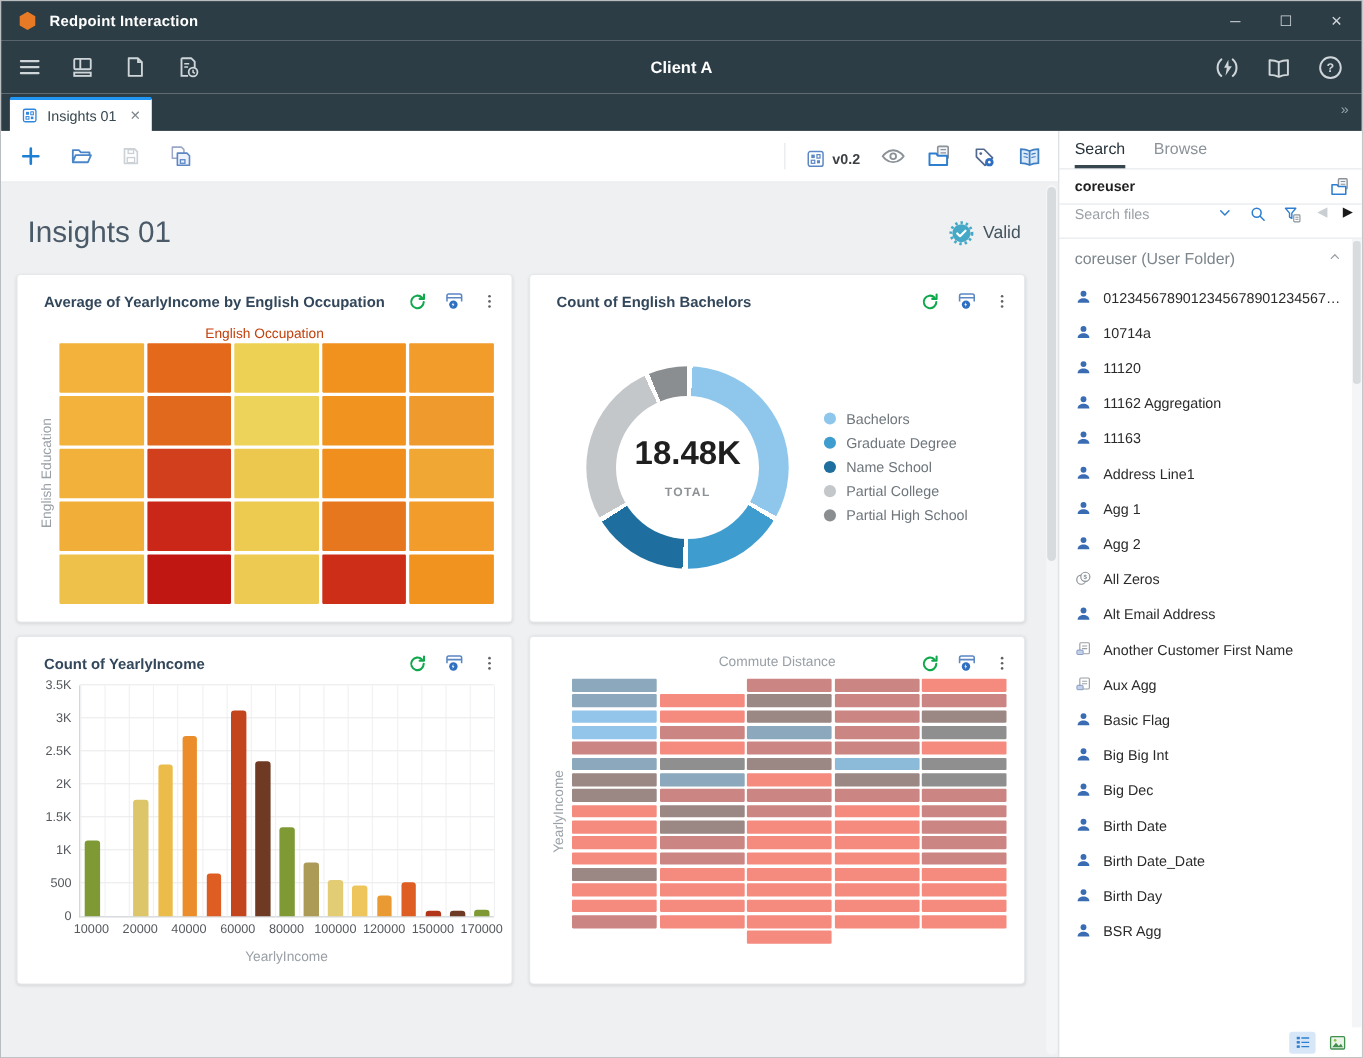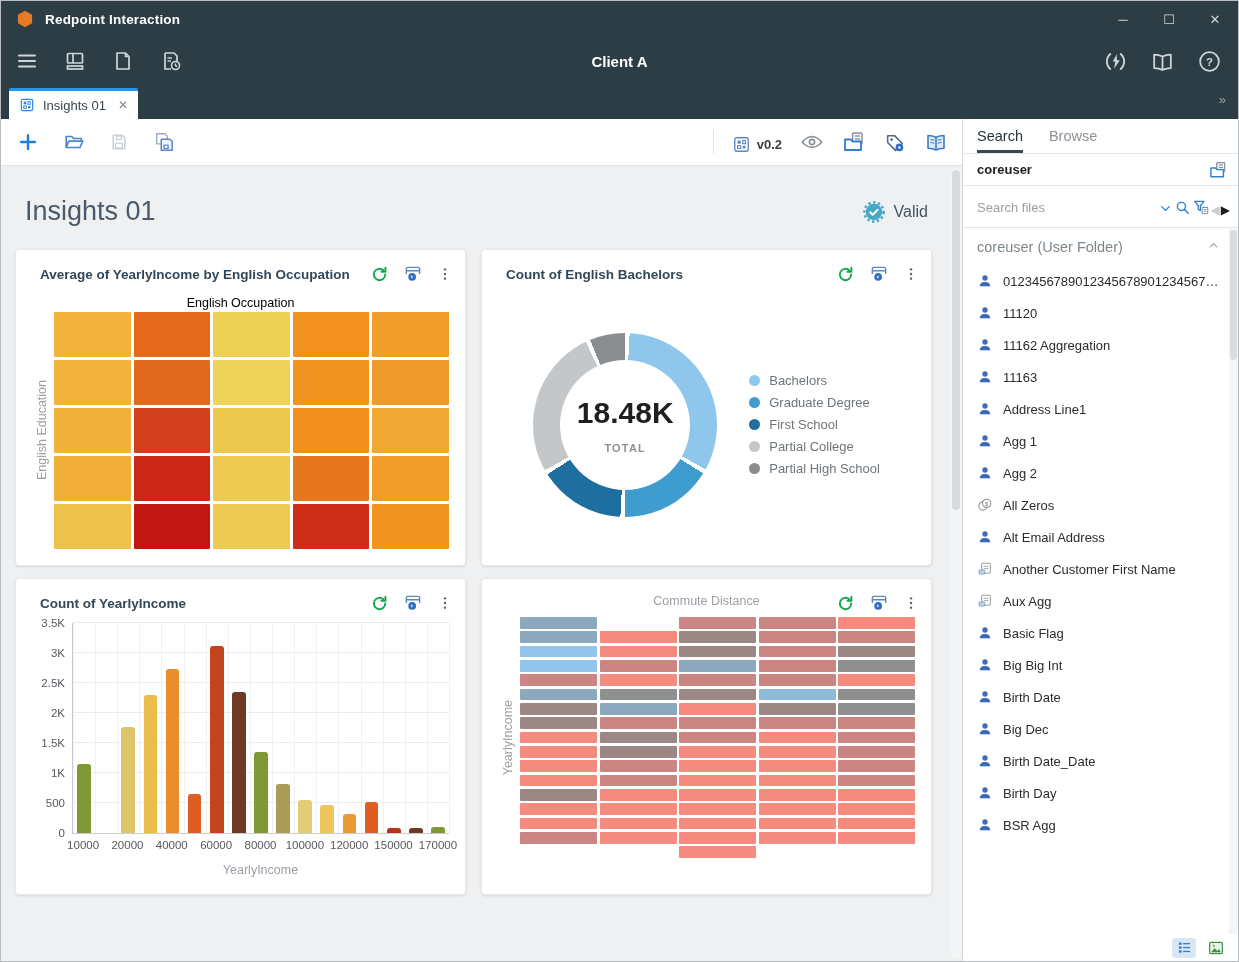--- a/index.html
+++ b/index.html
@@ -35,21 +35,21 @@
   .ct-thumb{position:absolute;top:2px;left:1px;width:8px;height:340px;background:#d8dbde;border-radius:4px;}
   .page-head{display:flex;align-items:center;padding:30px 34px 22px 24px;}
   .page-title{font-size:27px;color:#4b5a68;}
   .valid{margin-left:auto;display:flex;align-items:center;gap:8px;font-size:16px;color:#44545e;}
   .cards{display:grid;grid-template-columns:1fr 1fr;gap:12px 15px;margin:0 30px 0 14px;}
   .card{position:relative;height:315px;background:#fff;border:1px solid #e6e9eb;border-radius:4px;box-shadow:0 1px 3px rgba(0,0,0,.10);overflow:hidden;}
   .card-head{height:32px;display:flex;align-items:center;padding:8px 12px 0 24px;}
   .card-title{font-size:13.5px;font-weight:700;color:#33475b;}
   .chd-icons{display:flex;align-items:center;gap:14px;margin-left:auto;}
   
-  .hm-top{text-align:center;color:#000000;font-size:12.5px;margin-top:6px;}
+  .hm-top{text-align:center;color:#c2410c;font-size:12.5px;margin-top:6px;}
   .hm-body{position:absolute;left:14px;right:16px;top:62px;bottom:16px;display:flex;}
   .hm-ylab{width:24px;display:flex;align-items:center;justify-content:center;}
   .vert{writing-mode:vertical-rl;transform:rotate(180deg);color:#9aa0a6;font-size:12.5px;white-space:nowrap;}
   .hm-grid{flex:1;display:grid;grid-template-columns:repeat(5,1fr);grid-template-rows:repeat(5,1fr);gap:3px;}
   .hm-cell{border-radius:1px;}
   
   .dn-body{position:absolute;top:42px;left:0;right:0;bottom:8px;display:flex;align-items:center;justify-content:center;gap:32px;}
   .donut{width:184px;height:184px;border-radius:50%;position:relative;flex:none;}
   .donut::after{content:"";position:absolute;inset:27px;background:#fff;border-radius:50%;}
   .dn-center{position:absolute;inset:0;display:flex;flex-direction:column;align-items:center;justify-content:center;z-index:1;}
@@ -73,21 +73,21 @@
   .mo-grid{flex:1;display:grid;grid-template-columns:repeat(5,1fr);grid-auto-rows:1fr;gap:2.5px;}
   .mo-cell{border-radius:1px;}
   
   .sidebar{flex:1;background:#fff;border-left:1px solid #d7dbde;display:flex;flex-direction:column;min-width:0;}
   .sb-tabs{height:34px;border-bottom:1px solid #e4e7e9;display:flex;align-items:stretch;padding-left:14px;gap:26px;flex:none;}
   .sb-tab{display:flex;align-items:center;font-size:14.5px;color:#8b9298;position:relative;}
   .sb-tab.active{color:#28343b;}
   .sb-tab.active::after{content:"";position:absolute;left:0;right:0;bottom:0;height:3px;background:#37474f;}
   .sb-field1{height:31px;border-bottom:1px solid #e4e7e9;display:flex;align-items:center;padding:0 10px 0 12px;flex:none;gap:6px;}
   .sb-field1 input{border:none;outline:none;flex:1;min-width:0;font-size:13px;font-weight:700;color:#1f1f1f;font-family:inherit;background:transparent;}
-  .sb-field2{height:30px;border-bottom:1px solid #e4e7e9;display:flex;align-items:flex-end;padding:0 8px 11px 12px;gap:1px;flex:none;}
+  .sb-field2{height:30px;border-bottom:1px solid #e4e7e9;display:flex;align-items:flex-start;padding:0 8px 0 12px;gap:14px;flex:none;}
   .sb-field2 input{border:none;outline:none;flex:1;min-width:0;font-size:13px;color:#444;font-family:inherit;background:transparent;}
   .sb-field2 input::placeholder{color:#9aa0a6;}
   .sb-nav{font-size:12px;line-height:1;}
   .sb-scrollwrap{flex:1;position:relative;display:flex;flex-direction:column;min-height:0;}
   .sb-section{height:37px;display:flex;align-items:center;padding:0 18px 0 14px;flex:none;color:#7d868c;font-size:14.5px;}
   .sb-caret{margin-left:auto;color:#9aa0a6;}
   .sb-list{flex:1;overflow:hidden;}
   .sb-item{height:32px;display:flex;align-items:center;gap:10px;padding-left:14px;font-size:13px;color:#2b2b2b;white-space:nowrap;overflow:hidden;}
   .sb-lbl{overflow:hidden;text-overflow:ellipsis;padding-right:14px;}
   .sb-scroll{position:absolute;top:0;right:0;width:9px;bottom:0;background:#f4f5f6;}
@@ -379,21 +379,21 @@
                   <div class="lg-item">
                     <span class="lg-dot" style="background: rgb(142, 199, 235);"></span>
                     <span class="lg-lb">Bachelors</span>
                   </div>
                   <div class="lg-item">
                     <span class="lg-dot" style="background: rgb(63, 156, 207);"></span>
                     <span class="lg-lb">Graduate Degree</span>
                   </div>
                   <div class="lg-item">
                     <span class="lg-dot" style="background: rgb(30, 111, 159);"></span>
-                    <span class="lg-lb">First School</span>
+                    <span class="lg-lb">Name School</span>
                   </div>
                   <div class="lg-item">
                     <span class="lg-dot" style="background: rgb(195, 199, 202);"></span>
                     <span class="lg-lb">Partial College</span>
                   </div>
                   <div class="lg-item">
                     <span class="lg-dot" style="background: rgb(139, 142, 144);"></span>
                     <span class="lg-lb">Partial High School</span>
                   </div>
                 </div>
@@ -678,20 +678,29 @@
               </span>
               <span class="sb-lbl">0123456789012345678901234567890...</span>
             </div>
             <div class="sb-item">
               <span class="ic sb-ic">
                 <svg width="16" height="16" viewBox="0 0 24 24">
                   <circle cx="12" cy="7.5" r="4" fill="#3a6cb4"></circle>
                   <path d="M4 20c0-4.2 3.8-6.4 8-6.4s8 2.2 8 6.4z" fill="#3a6cb4"></path>
                 </svg>
               </span>
+              <span class="sb-lbl">10714a</span>
+            </div>
+            <div class="sb-item">
+              <span class="ic sb-ic">
+                <svg width="16" height="16" viewBox="0 0 24 24">
+                  <circle cx="12" cy="7.5" r="4" fill="#3a6cb4"></circle>
+                  <path d="M4 20c0-4.2 3.8-6.4 8-6.4s8 2.2 8 6.4z" fill="#3a6cb4"></path>
+                </svg>
+              </span>
               <span class="sb-lbl">11120</span>
             </div>
             <div class="sb-item">
               <span class="ic sb-ic">
                 <svg width="16" height="16" viewBox="0 0 24 24">
                   <circle cx="12" cy="7.5" r="4" fill="#3a6cb4"></circle>
                   <path d="M4 20c0-4.2 3.8-6.4 8-6.4s8 2.2 8 6.4z" fill="#3a6cb4"></path>
                 </svg>
               </span>
               <span class="sb-lbl">11162 Aggregation</span>
@@ -791,30 +800,30 @@
               </span>
               <span class="sb-lbl">Big Big Int</span>
             </div>
             <div class="sb-item">
               <span class="ic sb-ic">
                 <svg width="16" height="16" viewBox="0 0 24 24">
                   <circle cx="12" cy="7.5" r="4" fill="#3a6cb4"></circle>
                   <path d="M4 20c0-4.2 3.8-6.4 8-6.4s8 2.2 8 6.4z" fill="#3a6cb4"></path>
                 </svg>
               </span>
+              <span class="sb-lbl">Big Dec</span>
+            </div>
+            <div class="sb-item">
+              <span class="ic sb-ic">
+                <svg width="16" height="16" viewBox="0 0 24 24">
+                  <circle cx="12" cy="7.5" r="4" fill="#3a6cb4"></circle>
+                  <path d="M4 20c0-4.2 3.8-6.4 8-6.4s8 2.2 8 6.4z" fill="#3a6cb4"></path>
+                </svg>
+              </span>
               <span class="sb-lbl">Birth Date</span>
-            </div>
-            <div class="sb-item">
-              <span class="ic sb-ic">
-                <svg width="16" height="16" viewBox="0 0 24 24">
-                  <circle cx="12" cy="7.5" r="4" fill="#3a6cb4"></circle>
-                  <path d="M4 20c0-4.2 3.8-6.4 8-6.4s8 2.2 8 6.4z" fill="#3a6cb4"></path>
-                </svg>
-              </span>
-              <span class="sb-lbl">Big Dec</span>
             </div>
             <div class="sb-item">
               <span class="ic sb-ic">
                 <svg width="16" height="16" viewBox="0 0 24 24">
                   <circle cx="12" cy="7.5" r="4" fill="#3a6cb4"></circle>
                   <path d="M4 20c0-4.2 3.8-6.4 8-6.4s8 2.2 8 6.4z" fill="#3a6cb4"></path>
                 </svg>
               </span>
               <span class="sb-lbl">Birth Date_Date</span>
             </div>

